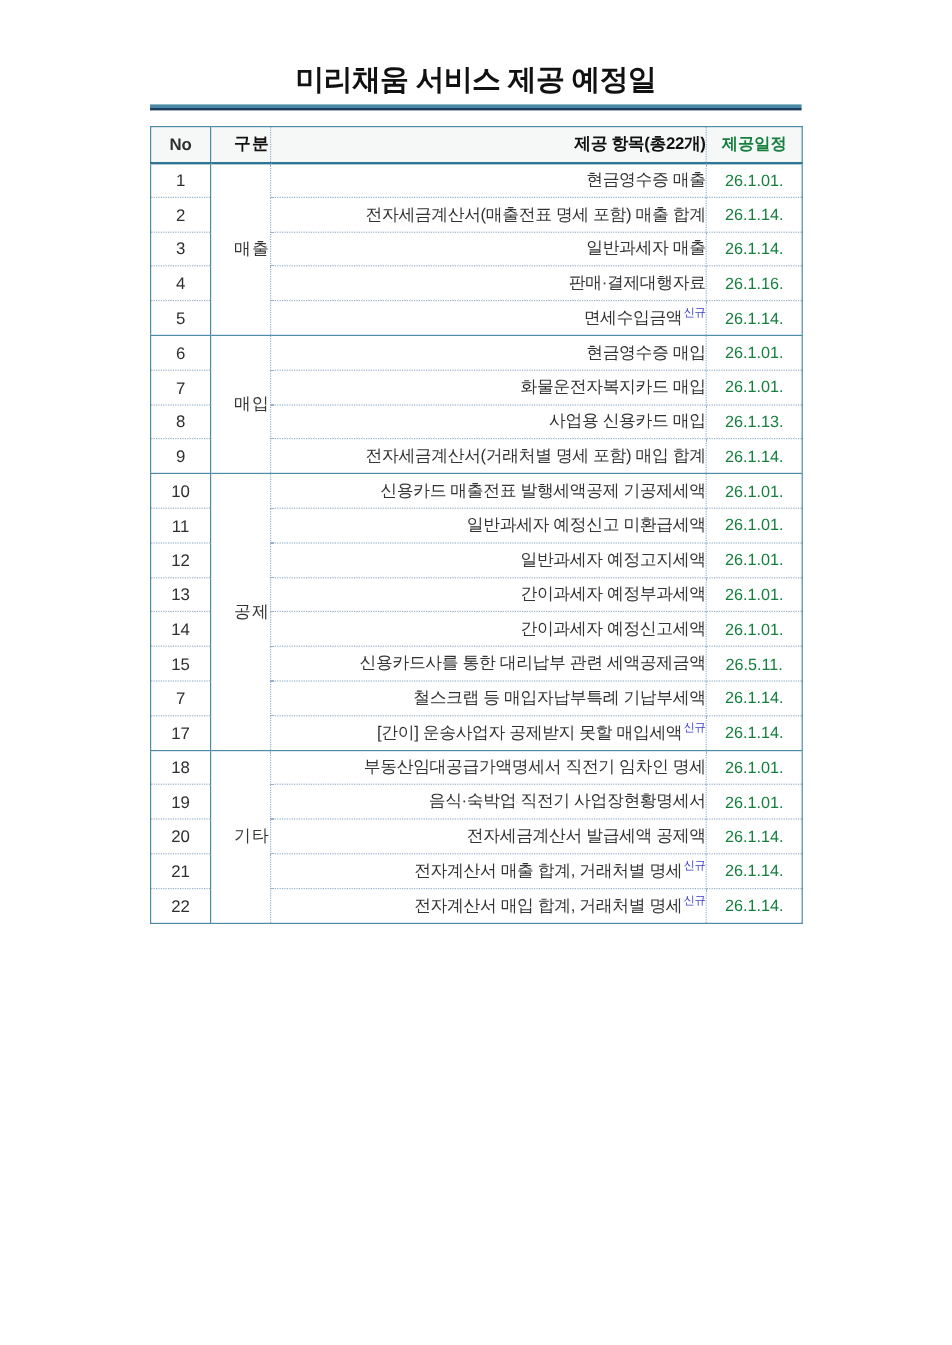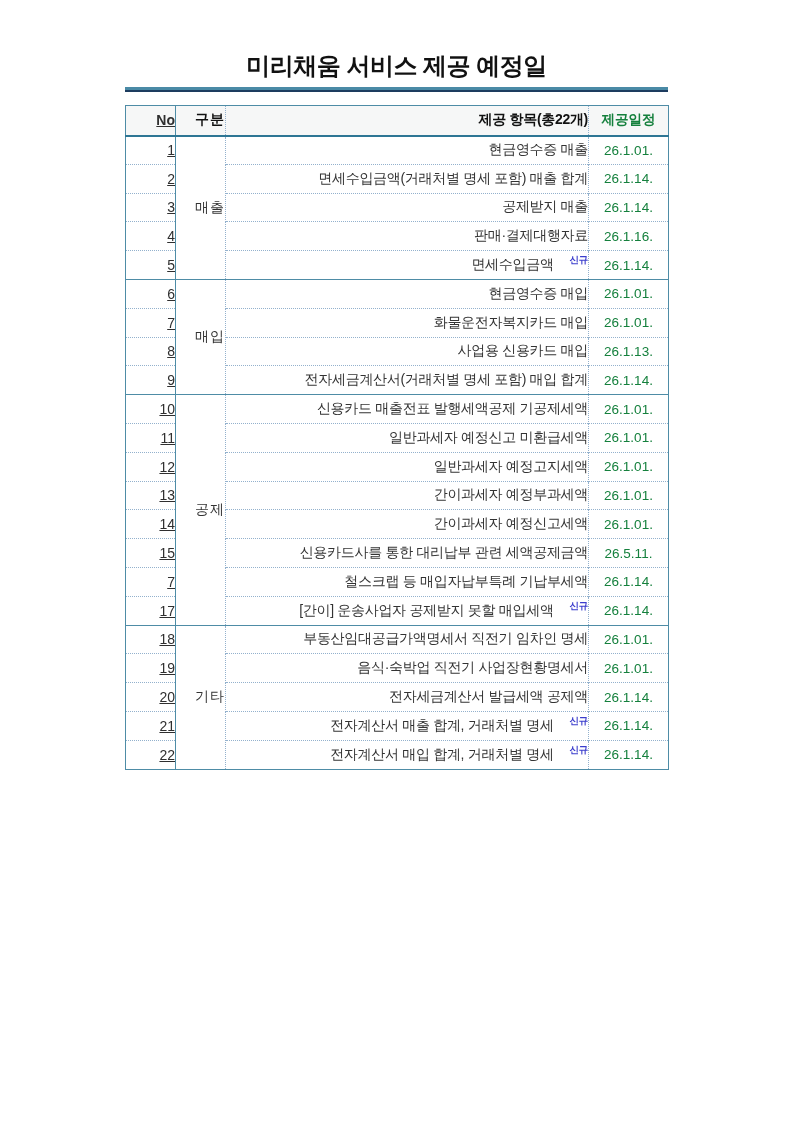--- a/index.html
+++ b/index.html
@@ -64,48 +64,47 @@
     height:28.8px;
     font-size:14px;
     vertical-align:middle;
     border-top:1px dotted var(--dotted-border);
     color:var(--text);
   }
   tr.group-start td{
     border-top:1px solid var(--accent-border);
   }
   .col-no{
-    text-align:right;
+    text-align:center;
     border-right:1px solid var(--accent-border);
     color:#2f2f2f;
-    text-decoration:underline;
   }
   .col-cat{
     text-align:right;
     border-right:1px dotted var(--dotted-border);
     letter-spacing:1px;
   }
   .col-item{
     text-align:right;
     padding-left:8px;
     border-right:1px dotted var(--dotted-border);
     letter-spacing:-0.3px;
   }
   .col-date{
     text-align:center;
     font-size:13.5px;
     color:#15803d;
   }
   sup.new-badge{
     color:var(--new-badge-blue);
     font-size:9.5px;
-    font-weight:bold;
+    font-weight:normal;
     vertical-align:super;
     line-height:0;
-    margin-left:16px;
+    margin-left:1px;
   }
 </style>
 </head>
 <body>
 
 <div class="page">
   <div class="content">
     <h1 class="doc-title">미리채움 서비스 제공 예정일</h1>
     <div class="title-rule"></div>
     <table class="schedule">
@@ -125,26 +124,26 @@
       </thead>
       <tbody>
           <tr class="group-start">
             <td class="col-no">1</td>
             <td class="col-cat" rowspan="5">매출</td>
             <td class="col-item"><span>현금영수증 매출</span></td>
             <td class="col-date">26.1.01.</td>
           </tr>
           <tr>
             <td class="col-no">2</td>
-            <td class="col-item"><span>면세수입금액(거래처별 명세 포함) 매출 합계</span></td>
+            <td class="col-item"><span>전자세금계산서(매출전표 명세 포함) 매출 합계</span></td>
             <td class="col-date">26.1.14.</td>
           </tr>
           <tr>
             <td class="col-no">3</td>
-            <td class="col-item"><span>공제받지 매출</span></td>
+            <td class="col-item"><span>일반과세자 매출</span></td>
             <td class="col-date">26.1.14.</td>
           </tr>
           <tr>
             <td class="col-no">4</td>
             <td class="col-item"><span>판매·결제대행자료</span></td>
             <td class="col-date">26.1.16.</td>
           </tr>
           <tr>
             <td class="col-no">5</td>
             <td class="col-item"><span>면세수입금액</span><sup class="new-badge">신규</sup></td>

